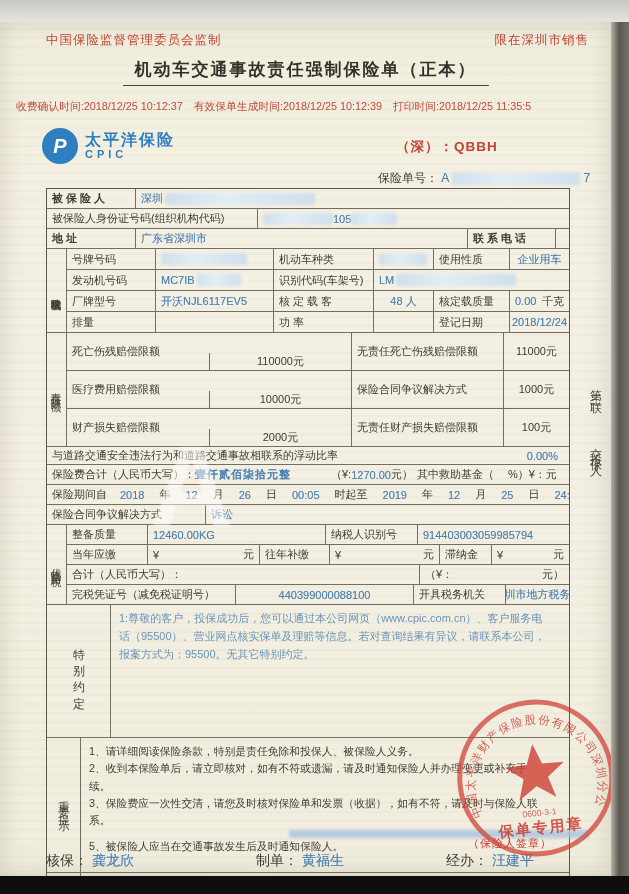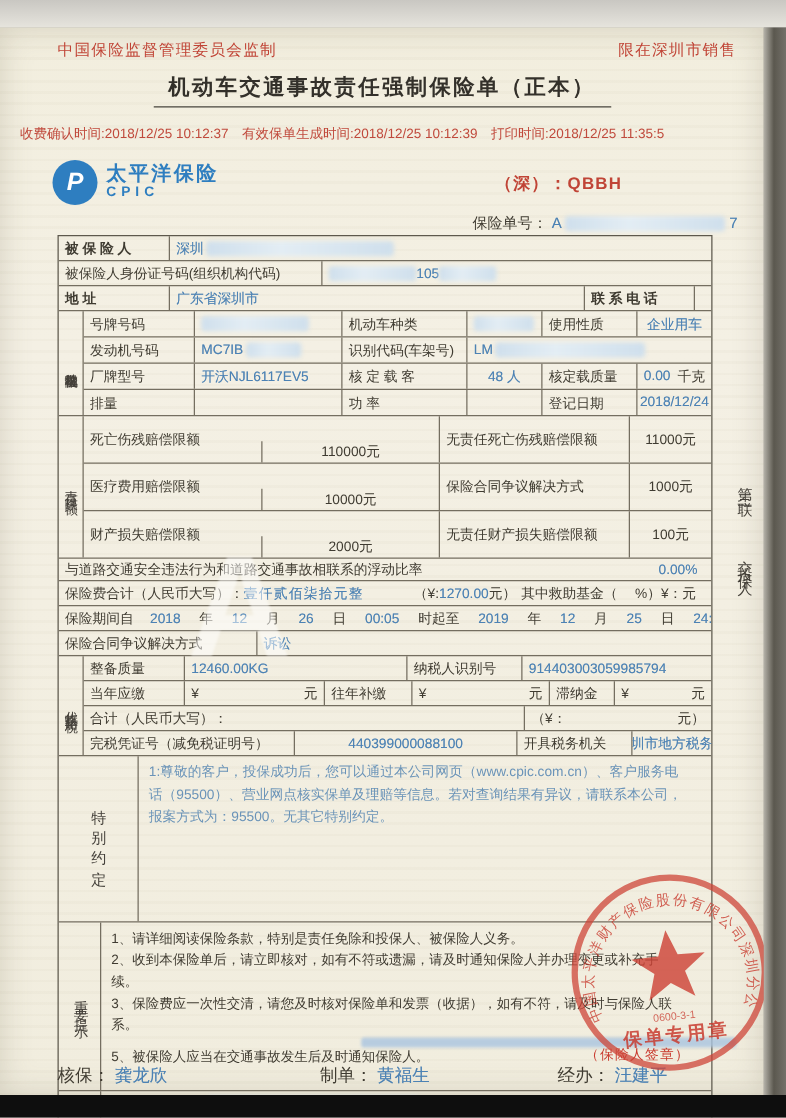--- a/index.html
+++ b/index.html
@@ -231,21 +231,21 @@
   <div class="r" style="min-height:17px;">
     <div class="c grow sp-between">
       <span>与道路交通安全违法行为和道路交通事故相联系的浮动比率</span>
       <span class="blue" style="padding-right:6px;">0.00%</span>
     </div>
   </div>
 
   <div class="r">
     <div class="c grow">
       <span>保险费合计（人民币大写）：</span>
-      <span class="blue" style="font-weight:normal;letter-spacing:1px;">壹仟贰佰柒拾元整</span>
+      <span class="blue" style="font-weight:bold;letter-spacing:1px;">壹仟贰佰柒拾元整</span>
       <span style="margin-left:40px;">（¥:</span>
       <span class="blue">1270.00</span>
       <span>元）</span>
       <span style="margin-left:4px;">其中救助基金（</span>
       <span style="margin-left:14px;">%）¥：</span>
       <span style="margin-left:auto;padding-right:8px;">元</span>
     </div>
   </div>
 
   <div class="r period-row">

